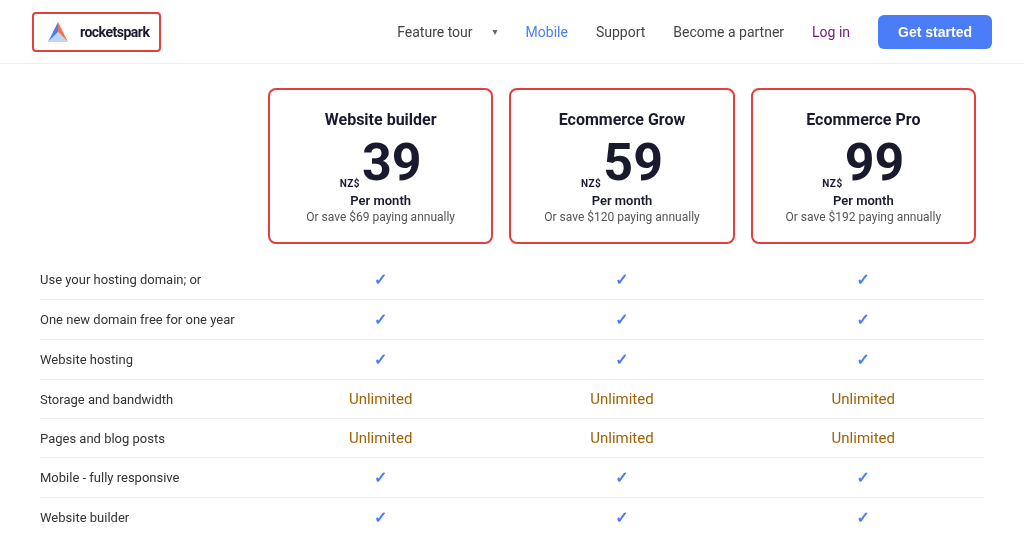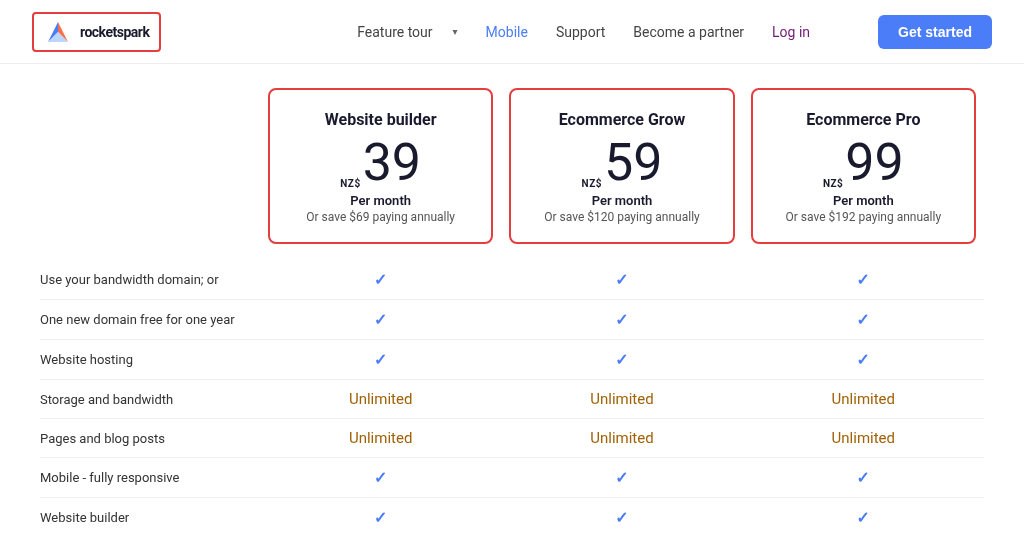--- a/index.html
+++ b/index.html
@@ -52,21 +52,20 @@
     .nav-item.login { color: #701a75; }
     .btn-get-started {
       background: #4a7df7;
       color: #fff;
       border: none;
       border-radius: 6px;
       padding: 9px 20px;
       font-size: 14px;
       font-weight: 600;
       cursor: pointer;
-      margin-left: 40px;
     }
     .chevron {
       font-size: 10px;
       color: #666;
     }
 
     
     .main {
       padding: 24px 40px 20px;
       max-width: 1024px;
@@ -104,21 +103,21 @@
     }
     .currency-label {
       font-size: 10px;
       font-weight: 700;
       color: #1a1a2e;
       margin-top: 6px;
       letter-spacing: 0.5px;
     }
     .price-amount {
       font-size: 52px;
-      font-weight: 400;
+      font-weight: 700;
       color: #1a1a2e;
       line-height: 1;
     }
     .per-month {
       font-size: 13px;
       font-weight: 600;
       color: #1a1a2e;
       margin-top: 4px;
     }
     .save-text {
@@ -226,21 +225,21 @@
         <span class="currency-label">NZ$</span>
         <span class="price-amount">99</span>
       </div>
       <div class="per-month">Per month</div>
       <div class="save-text">Or save $192 paying annually</div>
     </div>
   </div>
 
   <div class="feature-table" id="feature-table">
   <div class="feature-row">
-        <div class="feature-name">Use your bandwidth domain; or</div>
+        <div class="feature-name">Use your hosting domain; or</div>
         <div class="feature-cell"><span class="check">✓</span></div>
         <div class="feature-cell"><span class="check">✓</span></div>
         <div class="feature-cell"><span class="check">✓</span></div>
       </div>
       <div class="feature-row">
         <div class="feature-name">One new domain free for one year</div>
         <div class="feature-cell"><span class="check">✓</span></div>
         <div class="feature-cell"><span class="check">✓</span></div>
         <div class="feature-cell"><span class="check">✓</span></div>
       </div>

